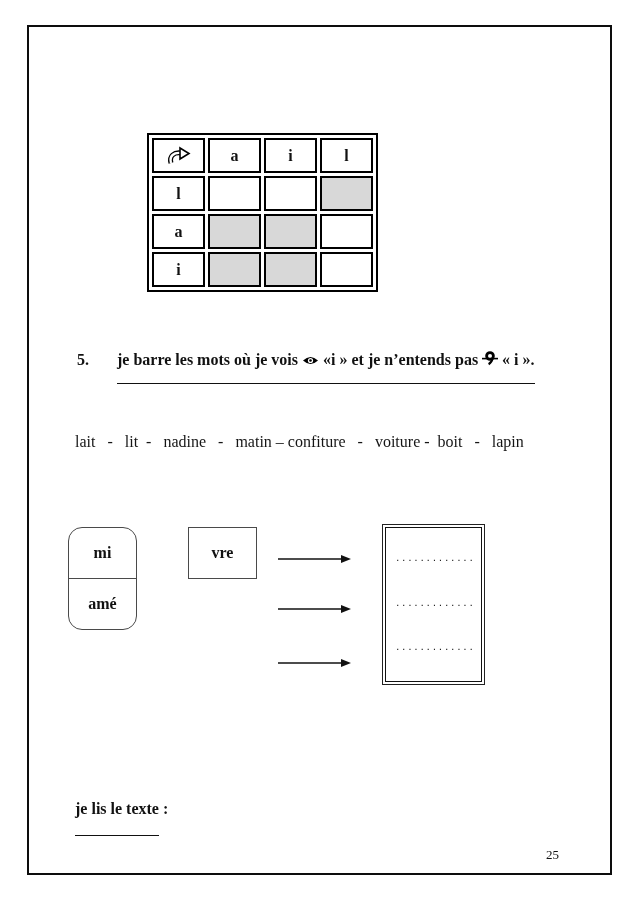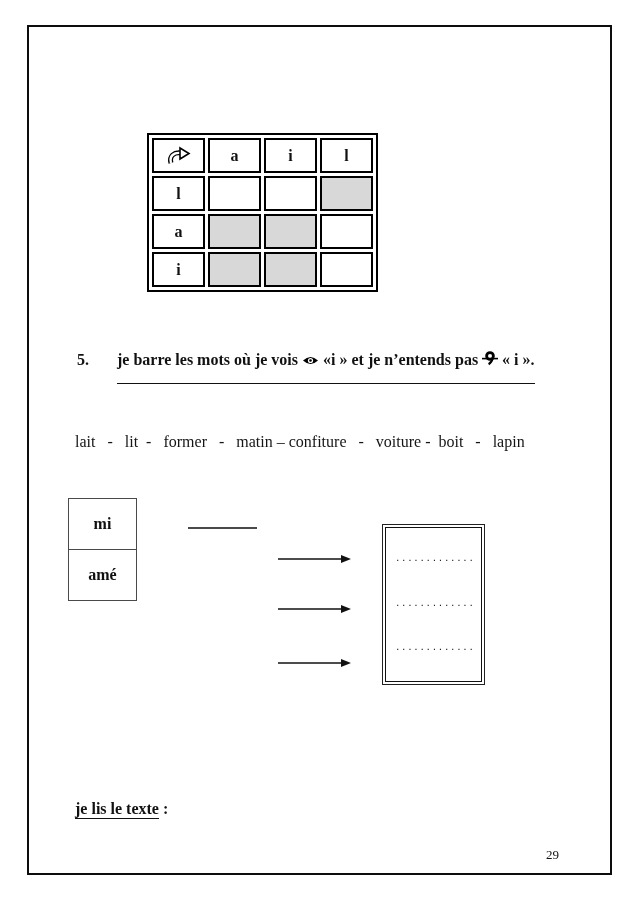--- a/index.html
+++ b/index.html
@@ -38,21 +38,21 @@
     position:absolute;left:75px;top:433px;font-size:16px;white-space:pre;color:#151515;
   }
   
   .wordbox-col{
     position:absolute;width:69px;border:1px solid #4a4a4a;box-sizing:border-box;background:#fff;
   }
   .wordbox-col .cell{
     height:50px;line-height:50px;text-align:center;font-weight:bold;font-size:16px;
   }
   .wordbox-col .cell + .cell{border-top:1px solid #4a4a4a;}
-  .col-left{left:68px;top:498px;}
+  .col-left{left:68px;top:527px;border-radius:14px;}
   .col-mid{left:188px;top:527px;}
   .match-arrow{position:absolute;left:278px;}
   .arrow-1{top:551px;}
   .arrow-2{top:601px;}
   .arrow-3{top:655px;}
   
   .answer-box{
     position:absolute;left:382px;top:524px;width:103px;height:161px;
     border:1px solid #222;box-sizing:border-box;padding:2px;background:#fff;
   }
@@ -61,21 +61,21 @@
   }
   .dotline{
     position:absolute;left:9px;width:78px;overflow:hidden;white-space:nowrap;
     font-size:9px;letter-spacing:0.7px;color:#222;font-family:"DejaVu Sans Mono",monospace;
   }
   .dot-1{top:25px;}
   .dot-2{top:70px;}
   .dot-3{top:114px;}
   
   .read-row{position:absolute;left:75px;top:800px;font-size:16px;font-weight:bold;}
-  .read-row .underl{border-bottom:1.7px solid #111;padding-bottom:1px;}
+  .read-row .underl{border-bottom:1.7px solid #111;padding-bottom:18px;}
   .page-number{position:absolute;left:546px;top:847px;font-size:13px;}
 </style>
 </head>
 <body>
 
 <div class="page">
   <div class="page-border"></div>
 
   <table class="grid">
     <tbody>
@@ -117,29 +117,30 @@
             <path d="M1,5.5 Q8.5,-1.5 16,5.5 Q8.5,12.5 1,5.5 Z" fill="#000"></path>
             <circle cx="8.5" cy="5.5" r="2.6" fill="#fff"></circle>
             <circle cx="8.5" cy="5.5" r="1.3" fill="#000"></circle>
           </svg></span><span>«i » et je n’entends pas</span><span class="icon"><svg width="16" height="15" viewBox="0 0 16 15" aria-hidden="true">
             <circle cx="8" cy="5" r="3.4" fill="none" stroke="#000" stroke-width="2.8"></circle>
             <path d="M10.6,7.6 Q9.6,11.6 6.6,13.2" fill="none" stroke="#000" stroke-width="2.2"></path>
             <line x1="0" y1="7.6" x2="16" y2="7.6" stroke="#000" stroke-width="1.6"></line>
           </svg></span><span>« i ».</span></span>
   </div>
 
-  <div class="words">lait   -   lit  -   former   -   matin – confiture   -   voiture -  boit   -   lapin</div>
+  <div class="words">lait   -   lit  -   nadine   -   matin – confiture   -   voiture -  boit   -   lapin</div>
 
 
   <div class="wordbox-col col-left">
     <div class="cell">mi</div>
     <div class="cell">amé</div>
   </div>
 
   <div class="wordbox-col col-mid">
+    <div class="cell">vre</div>
   </div>
 
   <span class="match-arrow arrow-1">
     <svg width="74" height="12" viewBox="0 0 74 12">
         <line x1="0" y1="6" x2="64" y2="6" stroke="#111" stroke-width="1.7"></line>
         <polygon points="63,2 73,6 63,10" fill="#111"></polygon>
       </svg>
   </span>
   <span class="match-arrow arrow-2">
     <svg width="74" height="12" viewBox="0 0 74 12">
@@ -159,14 +160,14 @@
       <div class="dotline dot-1">..............................</div>
       <div class="dotline dot-2">..............................</div>
       <div class="dotline dot-3">..............................</div>
     </div>
   </div>
 
   <div class="read-row">
     <span class="underl">je lis le texte</span><span> :</span>
   </div>
 
-  <div class="page-number">29</div>
+  <div class="page-number">25</div>
 </div>
 
 </body></html>

